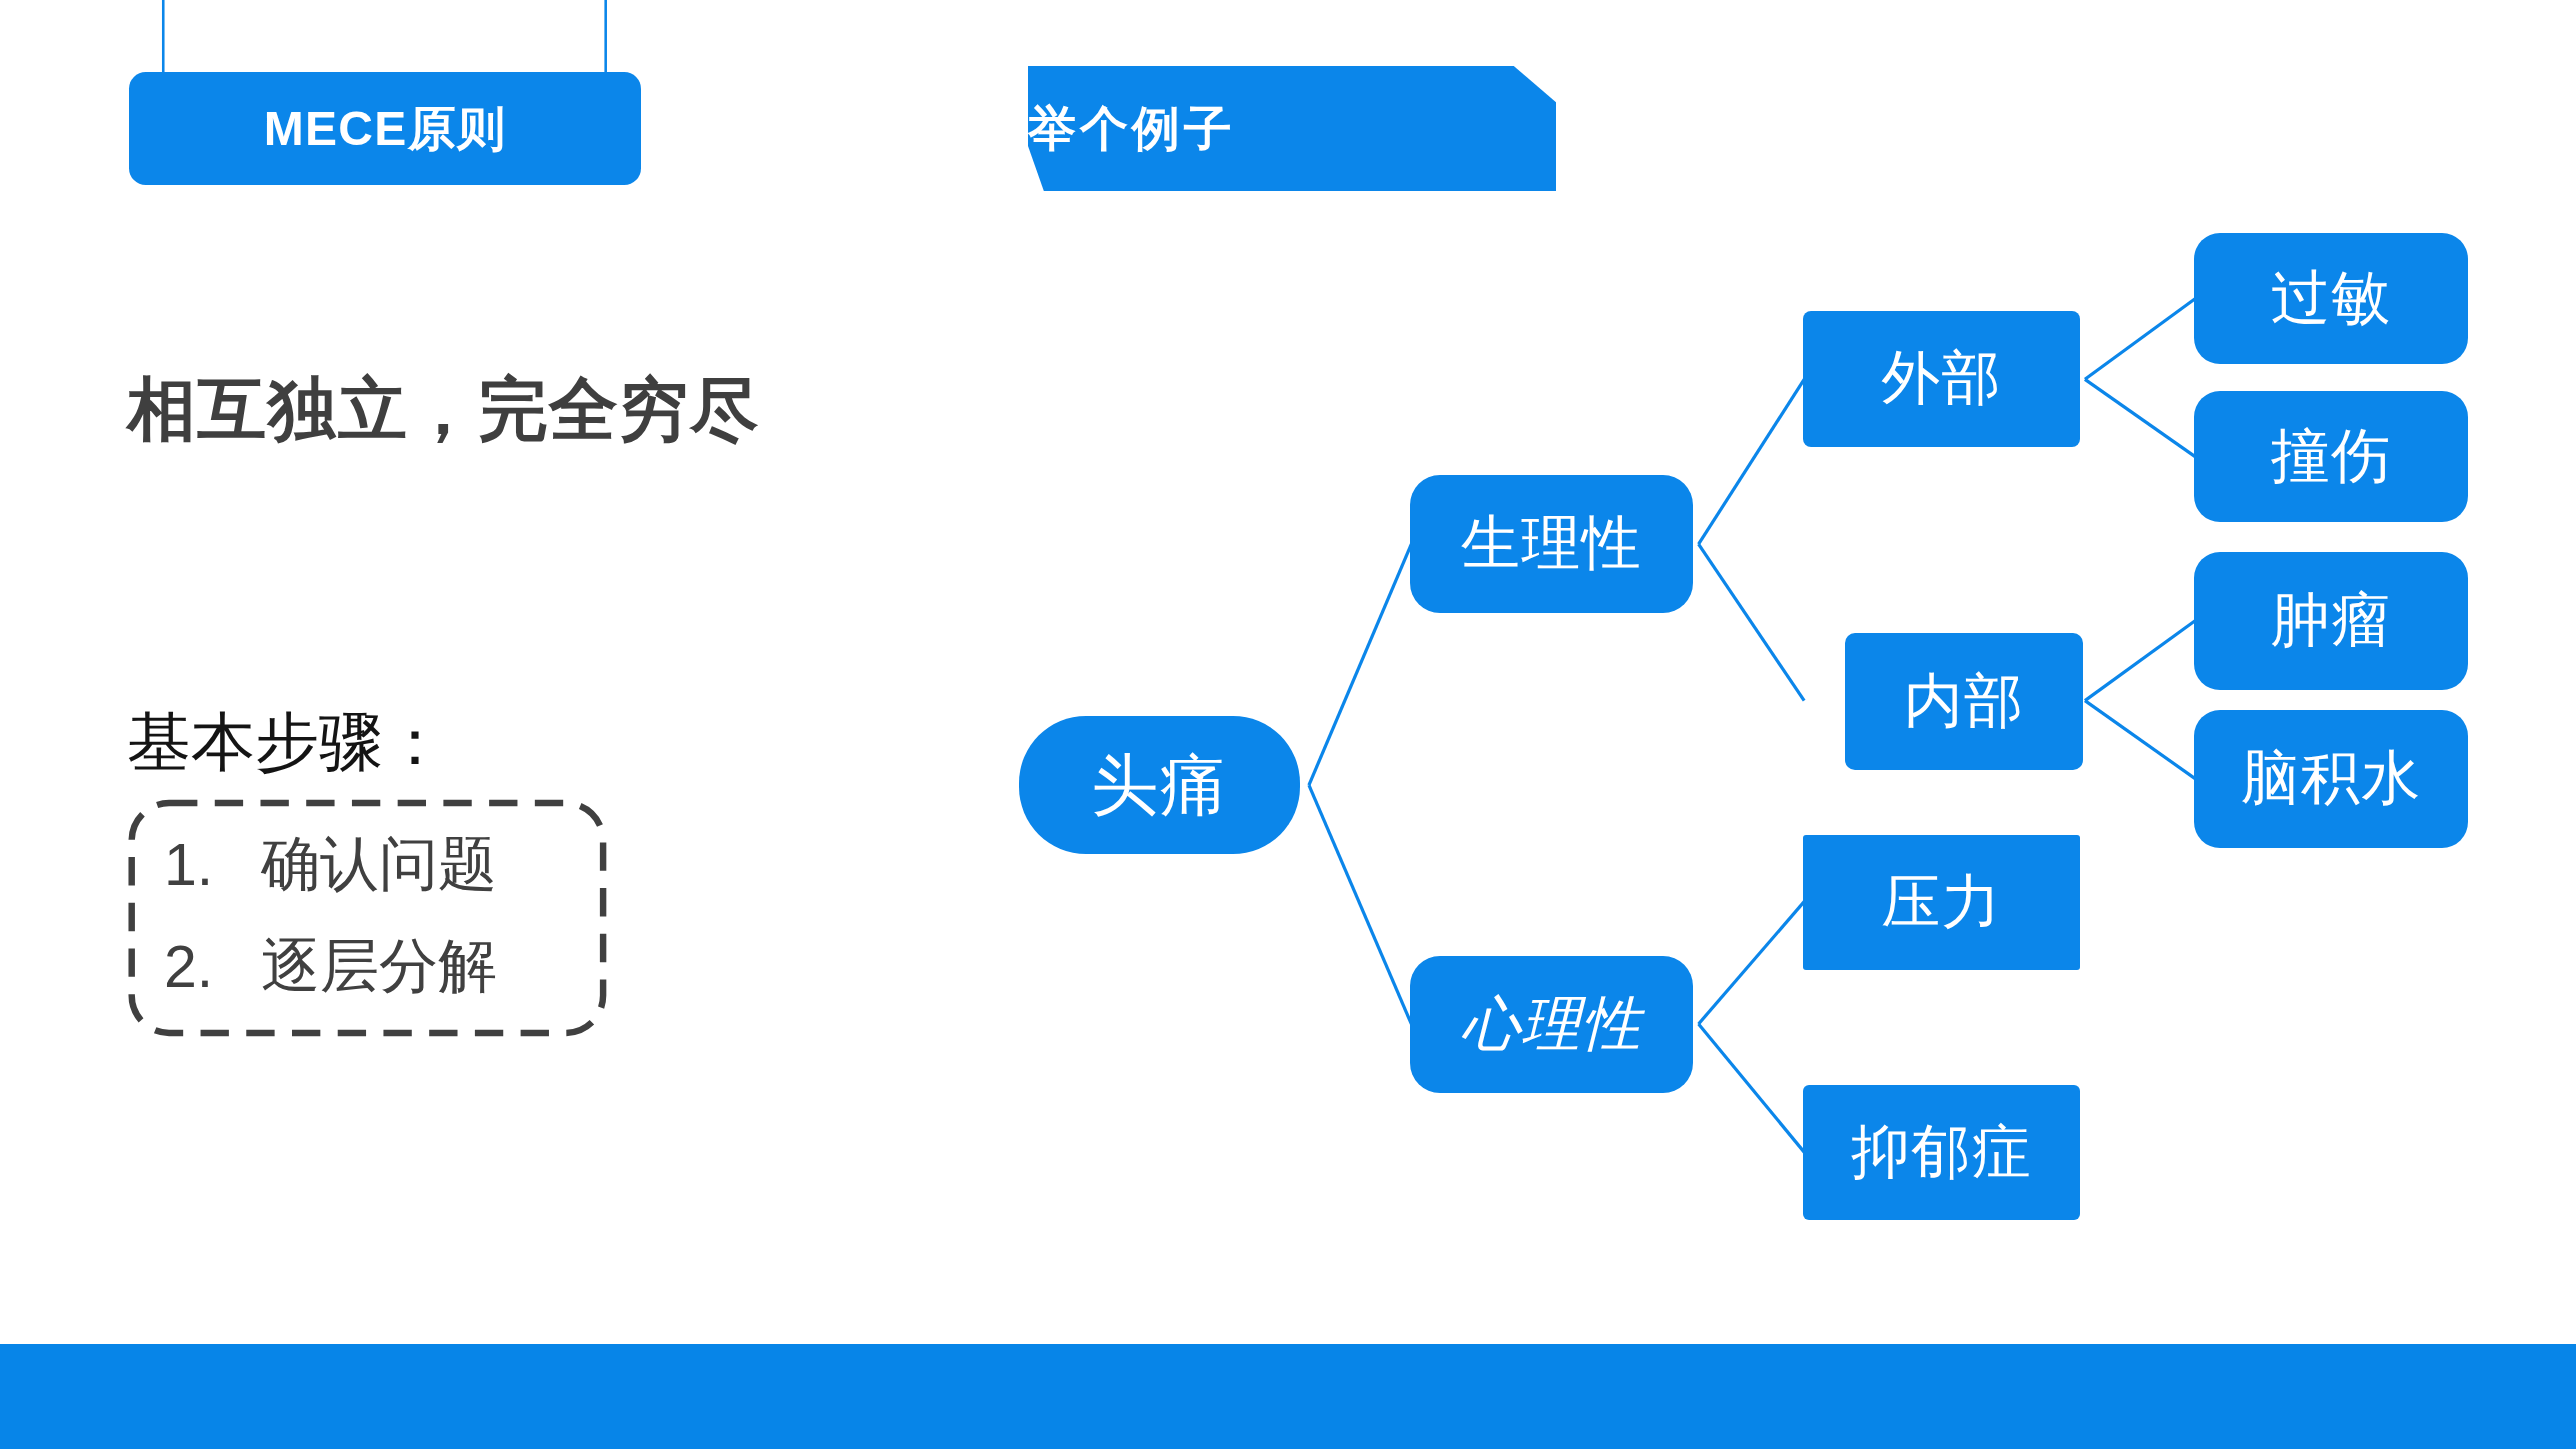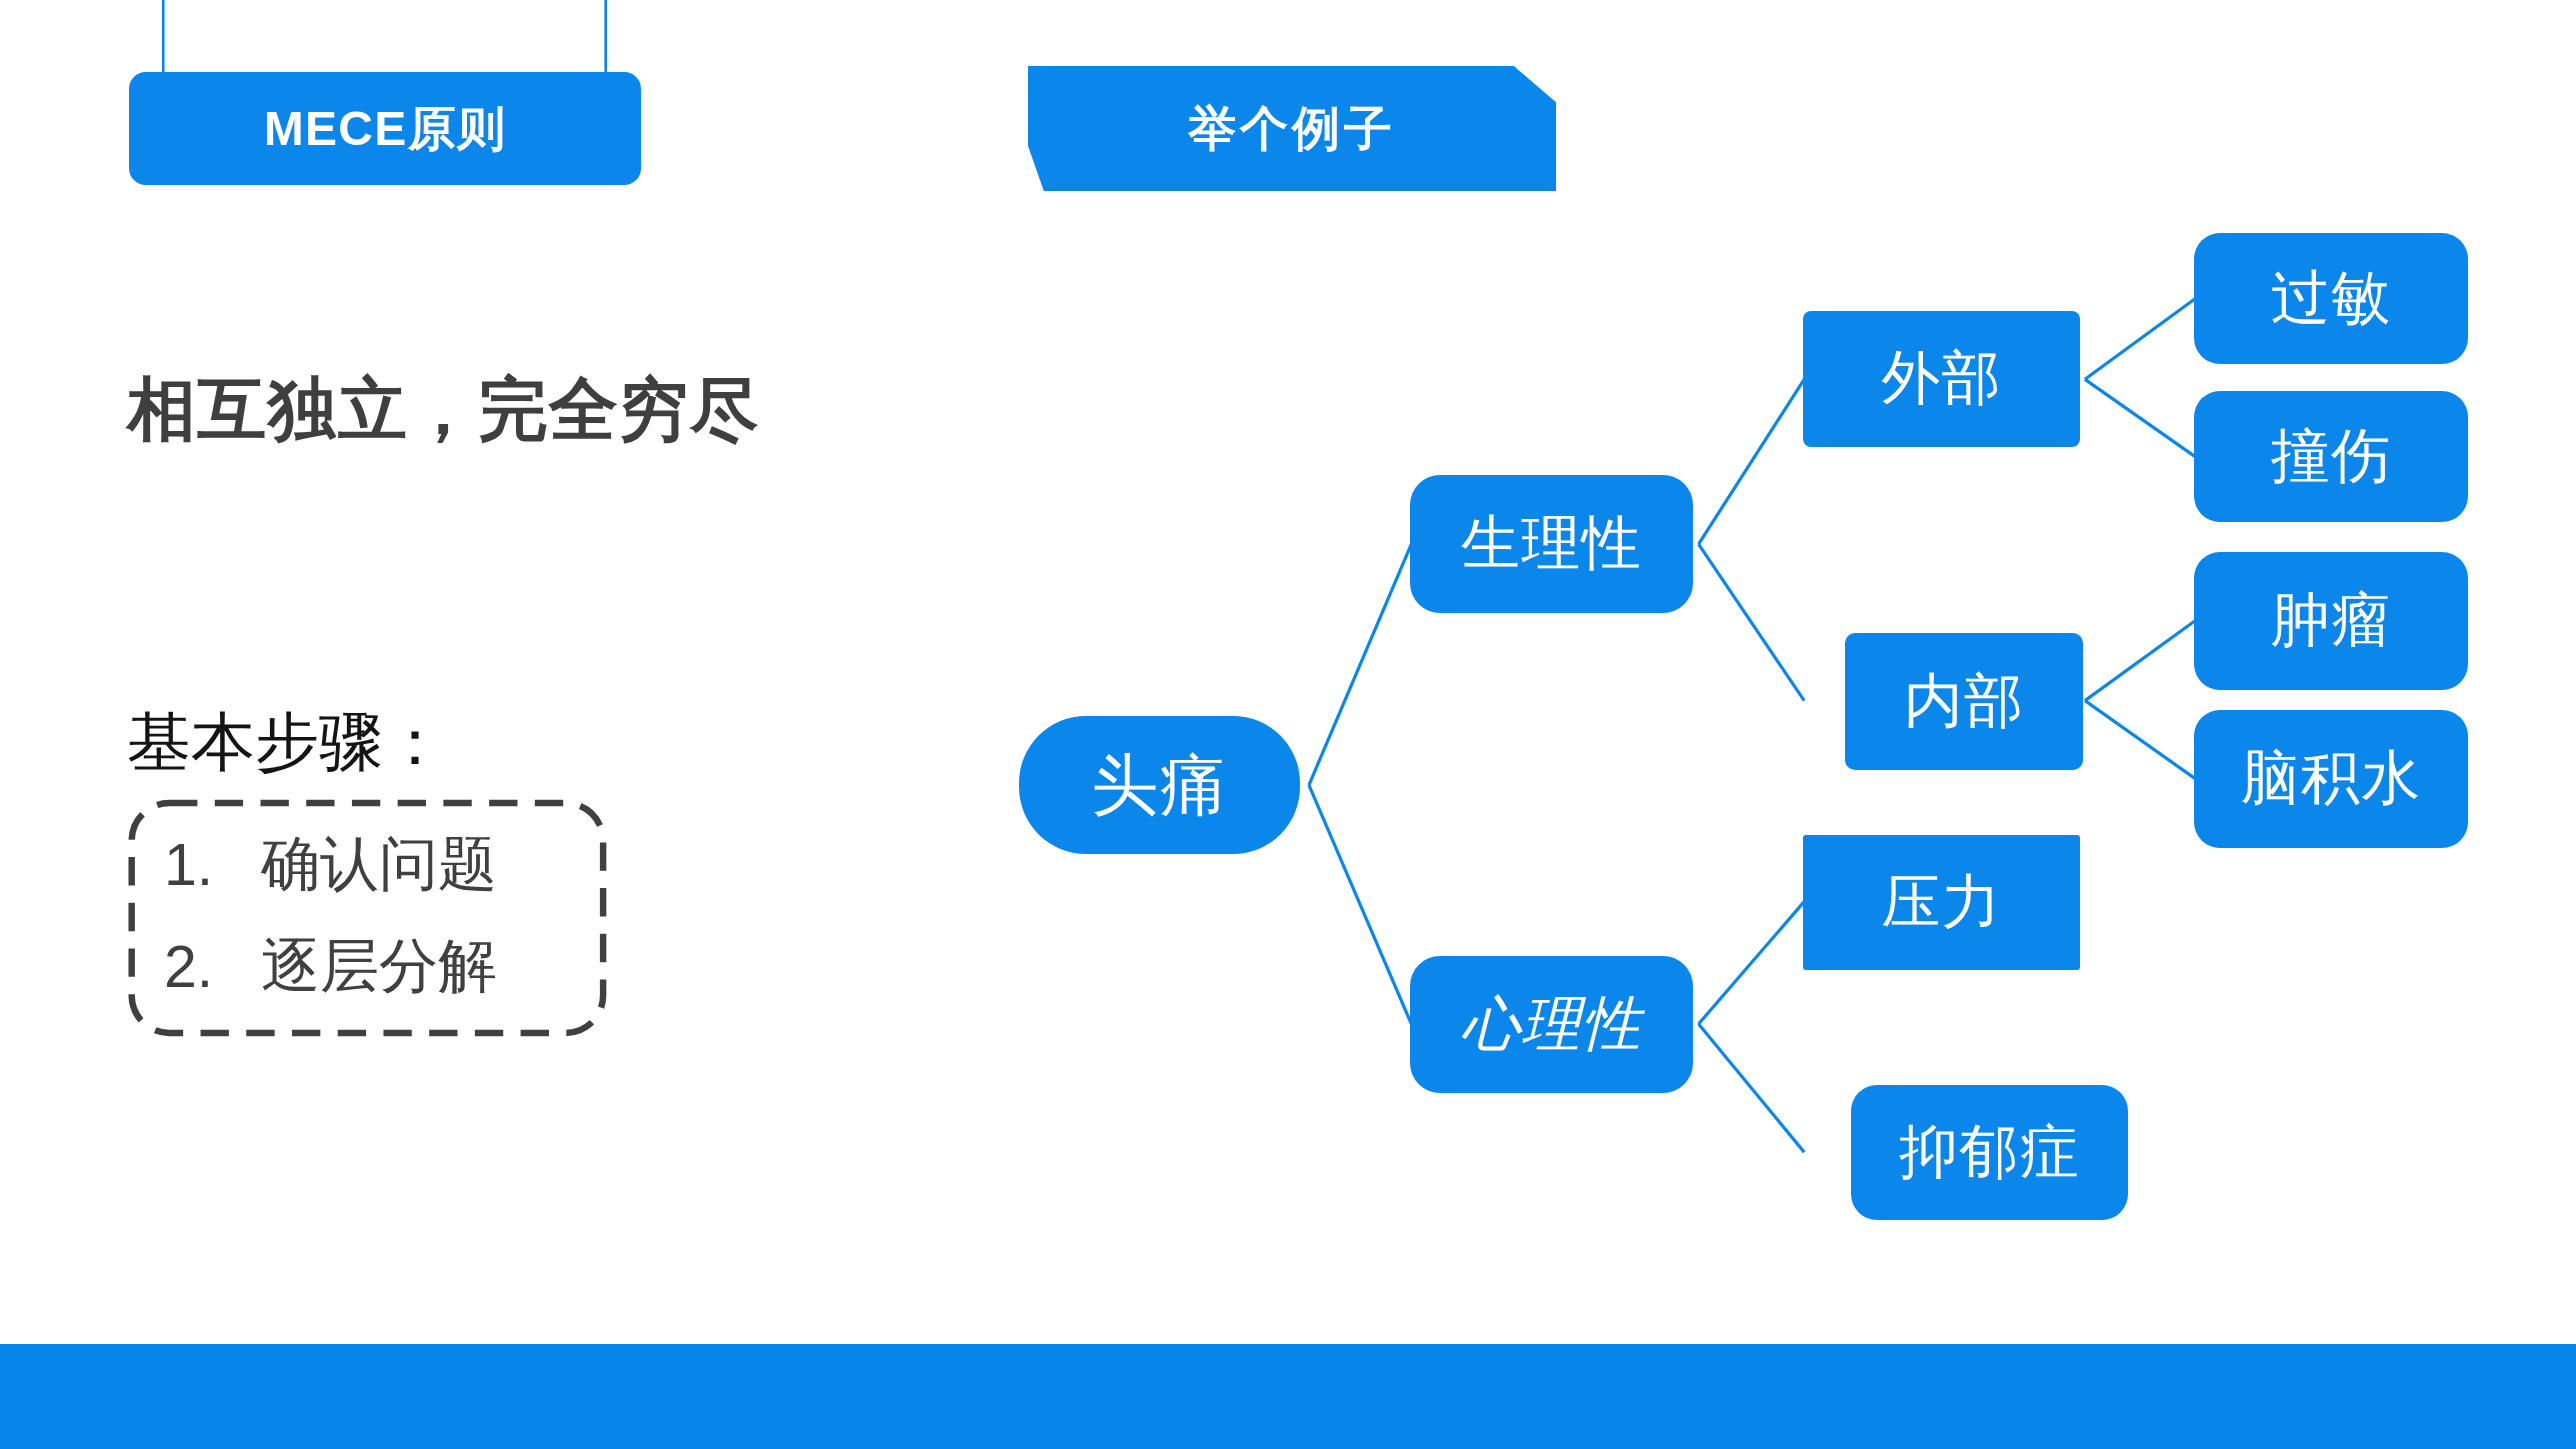--- a/index.html
+++ b/index.html
@@ -11,21 +11,21 @@
   #lines-svg{position:absolute;left:0;top:0;width:2576px;height:1449px;z-index:1;}
 
   
   .badge{position:absolute;left:129px;top:72px;width:512px;height:113px;
          background:#0b86ea;border-radius:16.7px;display:flex;align-items:center;
          justify-content:center;z-index:2;}
   .badge span{color:#ffffff;font-size:48px;font-weight:bold;letter-spacing:1.3px;}
 
   
   .banner{position:absolute;left:1028px;top:66px;width:528px;height:125px;
-          background:#0b86ea;display:flex;align-items:center;justify-content:center;
+          background:#0b86ea;display:flex;align-items:center;justify-content:flex-start;
           clip-path:polygon(0 0, 92% 0, 100% 29%, 100% 100%, 3% 100%, 0 64%);z-index:2;}
   .banner span{color:#ffffff;font-size:48px;font-weight:bold;letter-spacing:3.9px;}
 
   
   .heading{position:absolute;left:127px;top:364px;width:902px;z-index:2;
            font-size:69px;font-weight:bold;color:#3f3f3f;letter-spacing:1.3px;white-space:nowrap;}
 
   
   .steps-title{position:absolute;left:127px;top:699px;font-size:64px;color:#141414;z-index:2;white-space:nowrap;}
   .step-row{position:absolute;left:164px;height:77px;display:flex;align-items:center;z-index:2;
@@ -41,21 +41,21 @@
   #node-root      {left:1019px;top:716px;width:281px;height:138px;border-radius:67px;font-size:67px;}
   #node-physio    {left:1410px;top:475px; width:283px;height:138px;border-radius:30px;}
   #node-psycho    {left:1410px;top:956px;width:283px;height:137px;border-radius:30px;font-style:italic;}
   #node-external  {left:1803px;top:311px; width:277px;height:136px;border-radius:8px;}
   #node-internal  {left:1845px;top:633px; width:238px;height:137px;border-radius:10px;}
   #node-allergy   {left:2194px;top:233px; width:274px;height:131px;border-radius:26px;}
   #node-bruise    {left:2194px;top:391px; width:274px;height:131px;border-radius:26px;}
   #node-tumor     {left:2194px;top:552px; width:274px;height:138px;border-radius:26px;}
   #node-hydro     {left:2194px;top:710px;width:274px;height:138px;border-radius:26px;}
   #node-stress    {left:1803px;top:835px;width:277px;height:135px;border-radius:3px;}
-  #node-depression{left:1803px;top:1085px;width:277px;height:135px;border-radius:26px;margin-left:48px;}
+  #node-depression{left:1803px;top:1085px;width:277px;height:135px;border-radius:6px;}
 
   
   .footer-bar{position:absolute;left:0;top:1344px;width:2576px;height:106px;
               background:#0785e8;z-index:2;}
 </style>
 </head>
 <body>
 
 <div id="slide">
 

